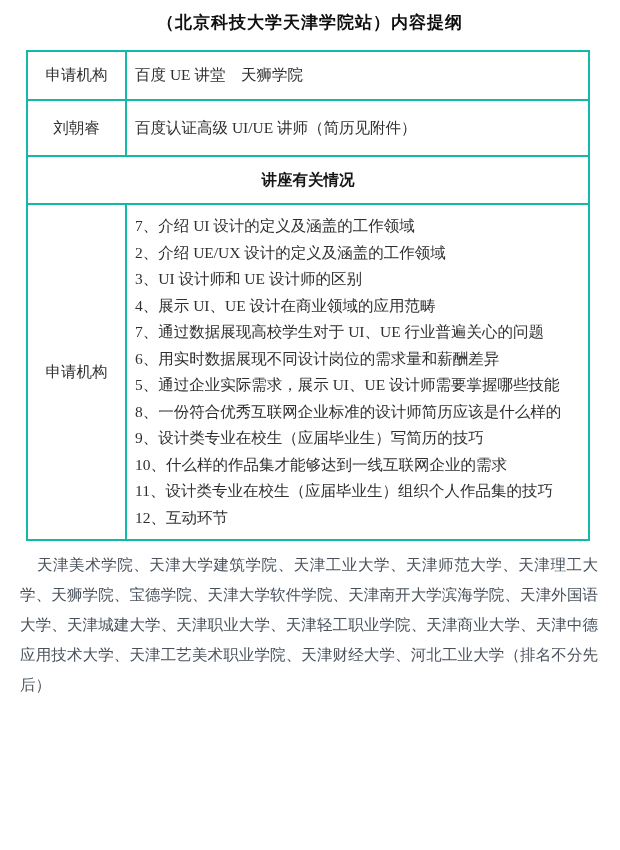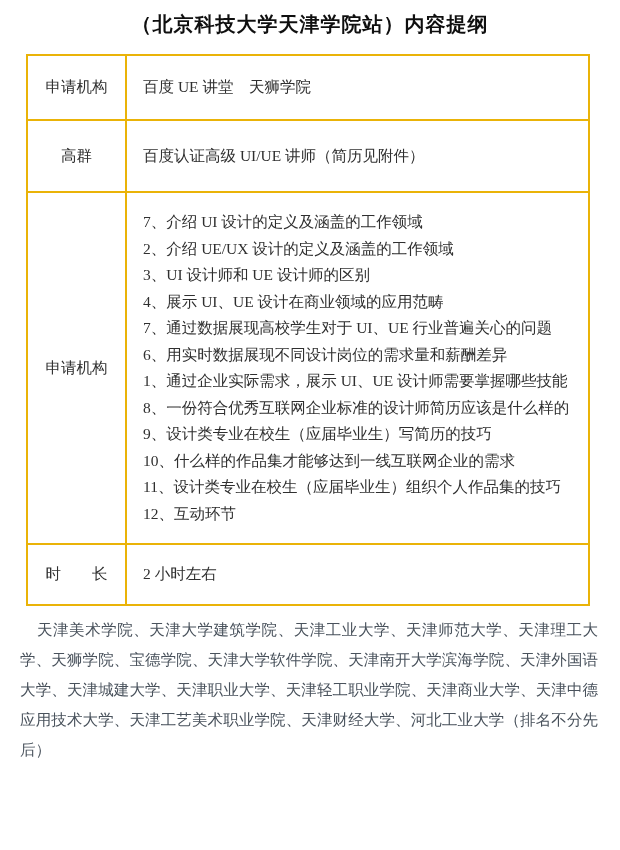--- a/index.html
+++ b/index.html
@@ -6,34 +6,34 @@
   body{
     width:620px;height:850px;overflow:hidden;
     background:#ffffff;
     font-family:"Liberation Serif","DejaVu Serif",serif;
     color:#2f2f2f;
   }
   .page{width:620px;height:850px;position:relative}
 
   .title{
     margin:11px 0 0 0;
-    font-size:20px;font-weight:bold;color:#0f0f0f;
+    font-size:17px;font-weight:bold;color:#0f0f0f;
     text-align:center;letter-spacing:1px;
   }
 
   table.outline{
     border-collapse:collapse;
     table-layout:fixed;
     width:564px;
     margin:16px 0 0 26px;
     font-size:15.5px;
   }
   table.outline td{
-    border:2px solid #eab308;
-    padding:16px;
+    border:2px solid #14b8a6;
+    padding:8px;
     vertical-align:middle;
   }
   col.c-label{width:99px}
   td.label{
     text-align:center;
     white-space:pre; 
   }
   td.value{padding:2px 8px 2px 9px}
   td.span-center{text-align:center}
   .bold{font-weight:bold;color:#161616}
@@ -77,49 +77,48 @@
       </colgroup>
 
     <tbody>
         <tr class="r-h31">
       <td class="label">申请机构</td>
       <td class="value">百度 UE 讲堂　天狮学院</td>
     </tr>
 
 
 
-
     <tr class="r-h38">
-      <td class="label">高群</td>
+      <td class="label">刘朝睿</td>
       <td class="value">百度认证高级 UI/UE 讲师（简历见附件）</td>
     </tr>
 
+
+    <tr class="r-h30">
+      <td class="span-center bold" colspan="2">讲座有关情况</td>
+    </tr>
 
     <tr>
       <td class="label">申请机构</td>
       <td class="value list-cell">
         <div class="list-line">7、介绍 UI 设计的定义及涵盖的工作领域</div>
         <div class="list-line">2、介绍 UE/UX 设计的定义及涵盖的工作领域</div>
         <div class="list-line">3、UI 设计师和 UE 设计师的区别</div>
         <div class="list-line">4、展示 UI、UE 设计在商业领域的应用范畴</div>
         <div class="list-line">7、通过数据展现高校学生对于 UI、UE 行业普遍关心的问题</div>
         <div class="list-line">6、用实时数据展现不同设计岗位的需求量和薪酬差异</div>
-        <div class="list-line">1、通过企业实际需求，展示 UI、UE 设计师需要掌握哪些技能</div>
+        <div class="list-line">5、通过企业实际需求，展示 UI、UE 设计师需要掌握哪些技能</div>
         <div class="list-line">8、一份符合优秀互联网企业标准的设计师简历应该是什么样的</div>
         <div class="list-line">9、设计类专业在校生（应届毕业生）写简历的技巧</div>
         <div class="list-line">10、什么样的作品集才能够达到一线互联网企业的需求</div>
         <div class="list-line">11、设计类专业在校生（应届毕业生）组织个人作品集的技巧</div>
         <div class="list-line">12、互动环节</div>
       </td>
     </tr>
 
 
-    <tr class="r-h27">
-      <td class="label">时　　长</td>
-      <td class="value">2 小时左右</td>
-    </tr>
 
   </tbody>
     </table>
 
   <div class="footer-para">天津美术学院、天津大学建筑学院、天津工业大学、天津师范大学、天津理工大学、天狮学院、宝德学院、天津大学软件学院、天津南开大学滨海学院、天津外国语大学、天津城建大学、天津职业大学、天津轻工职业学院、天津商业大学、天津中德应用技术大学、天津工艺美术职业学院、天津财经大学、河北工业大学（排名不分先后）</div>
 
 </div>
 
 </body></html>

